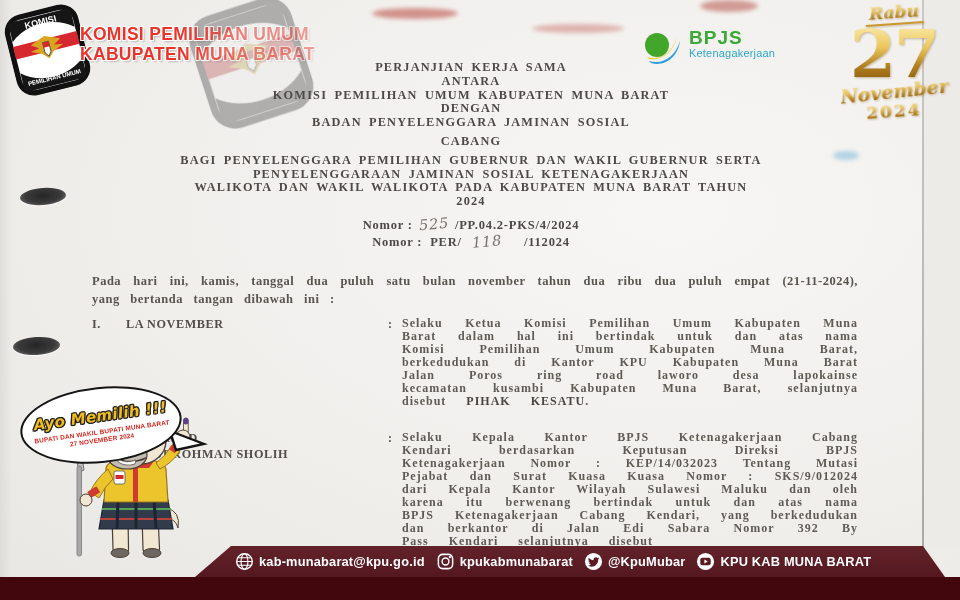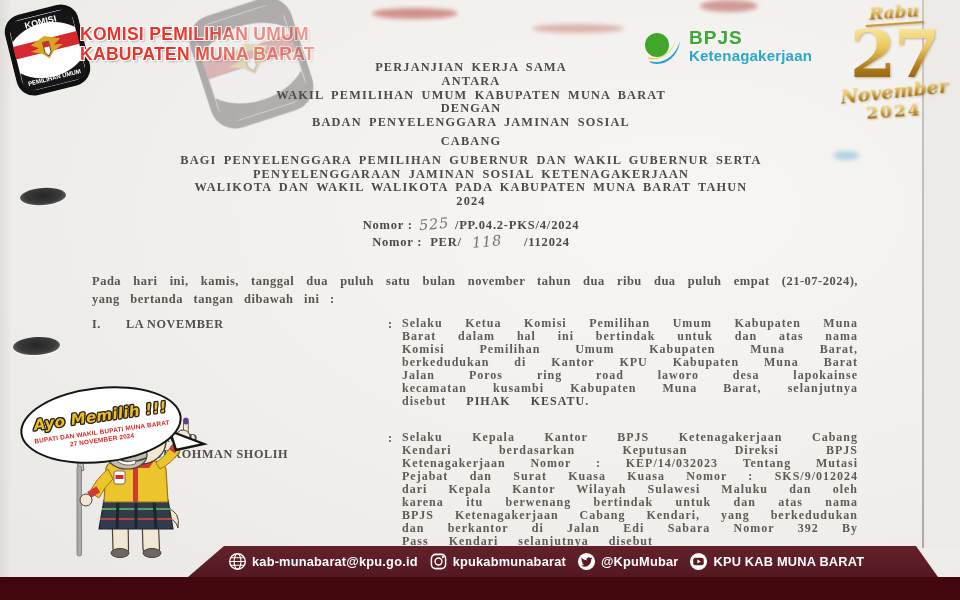--- a/index.html
+++ b/index.html
@@ -28,21 +28,21 @@
   .org-name{position:absolute;left:80px;top:24px;z-index:3;
     font-family:"Liberation Sans",sans-serif;font-weight:800;font-size:17.5px;line-height:20px;
     color:#e8342a;letter-spacing:.3px;
     text-shadow:-1px -1px 0 #fff,1px -1px 0 #fff,-1px 1px 0 #fff,1px 1px 0 #fff,2px 2px 2px rgba(0,0,0,.22);
     -webkit-mask-image:linear-gradient(90deg,#000 42%,rgba(0,0,0,.55) 72%,rgba(0,0,0,.45));
     mask-image:linear-gradient(90deg,#000 42%,rgba(0,0,0,.55) 72%,rgba(0,0,0,.45));}
   .bpjs{position:absolute;left:643px;top:29px;display:flex;align-items:flex-start;gap:6px;
     filter:blur(.3px);}
   .bpjs-name{font-family:"Liberation Sans",sans-serif;font-weight:bold;font-size:19px;
     color:#3aa935;letter-spacing:1px;line-height:18px;}
-  .bpjs-sub{font-family:"Liberation Sans",sans-serif;font-weight:bold;font-size:15px;
+  .bpjs-sub{font-family:"Liberation Sans",sans-serif;font-weight:normal;font-size:11px;
     color:#2ba7c9;letter-spacing:.2px;}
   .date-badge{position:absolute;right:4px;top:2px;width:124px;text-align:center;
     font-family:"DejaVu Serif",serif;z-index:3;}
   .gold{background:linear-gradient(180deg,#fbeaa6 0%,#ecc75e 38%,#b07d1e 72%,#8a5c10 100%);
     -webkit-background-clip:text;background-clip:text;color:transparent;
     filter:drop-shadow(1px 1.5px 1px rgba(110,70,0,.35));}
   .date-day{font-size:17px;font-style:italic;font-weight:bold;display:inline-block;
     border-bottom:2px solid #c9992f;padding:0 4px 1px;transform:rotate(-4deg);}
   .date-num{font-size:66px;font-weight:800;line-height:.88;letter-spacing:-2px;}
   .date-month{font-size:19px;font-style:italic;font-weight:bold;display:inline-block;
@@ -84,21 +84,21 @@
     font-size:15px;color:#f2bc1e;letter-spacing:.4px;transform:rotate(-2deg);
     text-shadow:-1.2px 0 #222,1.2px 0 #222,0 -1.2px #222,0 1.2px #222,
       -1px -1px #222,1px 1px #222,1px -1px #222,-1px 1px #222;}
   .bubble-sub{font-family:"Liberation Sans",sans-serif;font-weight:bold;font-size:6.4px;
     color:#d4261f;letter-spacing:.2px;margin-top:3px;transform:rotate(-2deg);}
   .bubble-sub2{margin-top:1px;}
 
   
   .footer-strip{position:absolute;left:0;top:577px;width:960px;height:23px;
     background:#41070c;z-index:10;}
-  .footer-band{position:absolute;left:188px;top:546px;width:750px;height:31px;
+  .footer-band{position:absolute;left:195px;top:546px;width:750px;height:31px;
     background:linear-gradient(180deg,#63222a,#551820);z-index:11;
     clip-path:polygon(36px 0, calc(100% - 22px) 0, 100% 100%, 0 100%);
     display:flex;align-items:center;padding-left:40px;box-sizing:border-box;gap:11px;}
   .contact{display:flex;align-items:center;gap:5px;}
   .contact-label{font-family:"Liberation Sans",sans-serif;font-weight:bold;font-size:12.8px;
     color:#fff;letter-spacing:.2px;white-space:nowrap;}
 </style>
 </head>
 <body>
 
@@ -160,37 +160,37 @@
   <div class="date-badge">
     <div><span class="gold date-day">Rabu</span></div>
     <div class="gold date-num">27</div>
     <div><span class="gold date-month">November</span></div>
     <div><span class="gold date-year">2024</span></div>
   </div>
 
   <div class="doc-center">
     <div class="tline">PERJANJIAN KERJA SAMA</div>
     <div class="tline">ANTARA</div>
-    <div class="tline">WAKIL PEMILIHAN UMUM KABUPATEN MUNA BARAT</div>
+    <div class="tline">KOMISI PEMILIHAN UMUM KABUPATEN MUNA BARAT</div>
     <div class="tline">DENGAN</div>
     <div class="tline">BADAN PENYELENGGARA JAMINAN SOSIAL</div>
     <div class="gap-sm"></div>
     <div class="tline">CABANG</div>
     <div class="gap-sm"></div>
     <div class="tline">BAGI PENYELENGGARA PEMILIHAN GUBERNUR DAN WAKIL GUBERNUR SERTA</div>
     <div class="tline">PENYELENGGARAAN JAMINAN SOSIAL KETENAGAKERJAAN</div>
     <div class="tline">WALIKOTA DAN WAKIL WALIKOTA PADA KABUPATEN MUNA BARAT TAHUN</div>
     <div class="tline">2024</div>
     <div class="nomor-block">
       <div><span>Nomor :</span><span class="hand">525</span><span>/PP.04.2-PKS/4/2024</span></div>
       <div><span>Nomor :</span>&nbsp;&nbsp;<span>PER/</span><span class="hand hand2">118</span><span>/112024</span></div>
     </div>
   </div>
 
-  <div class="opening">Pada hari ini, kamis, tanggal dua puluh satu bulan november tahun dua ribu dua puluh empat (21-07-2024), yang bertanda tangan dibawah ini :</div>
+  <div class="opening">Pada hari ini, kamis, tanggal dua puluh satu bulan november tahun dua ribu dua puluh empat (21-11-2024), yang bertanda tangan dibawah ini :</div>
 
   <div class="party party-1">
     <div class="p-idx">I.</div>
     <div class="p-name">LA NOVEMBER</div>
     <div class="p-colon">:</div>
     <div class="p-desc"><span>Selaku Ketua Komisi Pemilihan Umum Kabupaten Muna Barat dalam hal ini bertindak untuk dan atas nama Komisi Pemilihan Umum Kabupaten Muna Barat, berkedudukan di Kantor KPU Kabupaten Muna Barat Jalan Poros ring road laworo desa lapokainse kecamatan kusambi Kabupaten Muna Barat, selanjutnya disebut </span><b>PIHAK KESATU</b><span>.</span></div>
   </div>
 
   <div class="party party-2">
     <div class="p-idx">II.</div>

